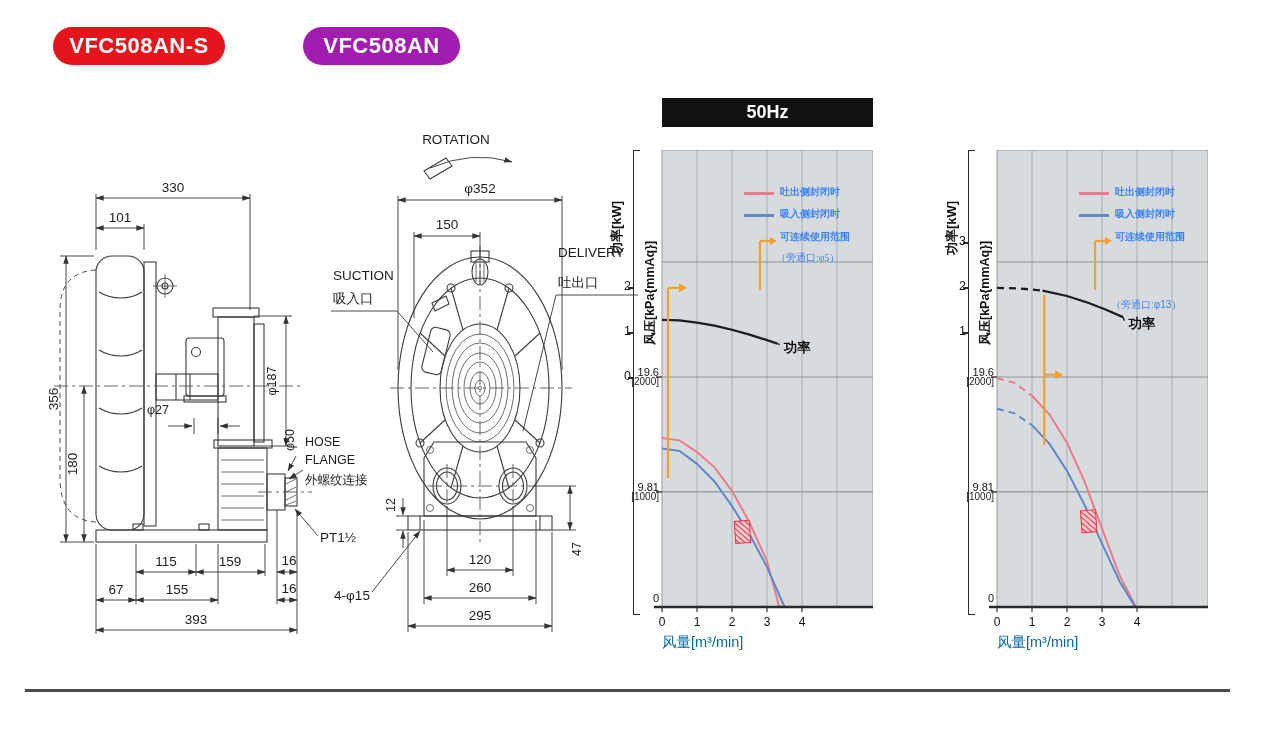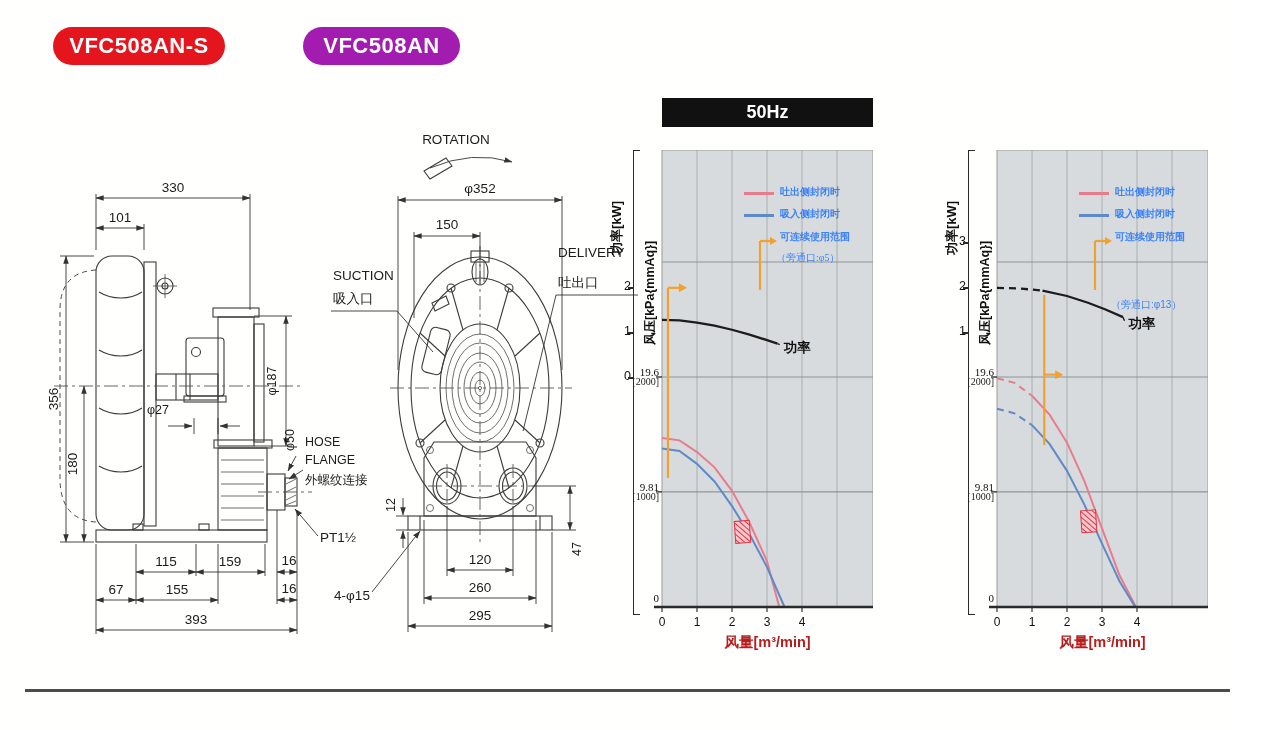--- a/index.html
+++ b/index.html
@@ -24,25 +24,25 @@
   .chart-header{position:absolute;left:62px;top:6px;width:211px;height:29px;background:#111;
     color:#fff;font-weight:bold;font-size:18px;display:flex;align-items:center;justify-content:center;}
   .yl-power{position:absolute;left:8px;top:163px;transform:rotate(-90deg);transform-origin:0 0;
     white-space:nowrap;font-weight:bold;font-size:13px;color:#111;}
   .yl-press{position:absolute;left:42px;top:253px;transform:rotate(-90deg);transform-origin:0 0;
     white-space:nowrap;font-weight:bold;font-size:12.5px;color:#111;}
   .pbracket{position:absolute;left:33px;top:58px;width:6px;height:463px;
     border-left:1.5px solid #2b2b2b;border-top:1.5px solid #2b2b2b;border-bottom:1.5px solid #2b2b2b;}
   .ptick{position:absolute;width:18px;text-align:right;font-size:12.5px;color:#111;}
   .ptickdash{position:absolute;width:5px;height:1.5px;background:#2b2b2b;}
-  .presslab{position:absolute;width:40px;text-align:right;color:#111;line-height:10px;font-family:Liberation Serif, serif;}
+  .presslab{position:absolute;width:40px;text-align:right;color:#111;line-height:10px;}
   .presslab .k{font-size:11px;} .presslab .m{font-size:10px;color:#222;}
   .xtick{position:absolute;width:14px;text-align:center;font-size:12px;color:#111;top:523px;}
-  .xlabel{position:absolute;left:62px;top:541px;width:211px;text-align:center;
-    font-weight:bold;font-size:14.5px;color:#b91c1c;}
+  .xlabel{position:absolute;left:62px;top:541px;width:211px;
+    font-weight:normal;font-size:14.5px;color:#0369a1;}
   .legend{position:absolute;width:140px;height:110px;}
   .lg-t{position:absolute;font-size:10px;color:#3b82f6;white-space:nowrap;font-weight:600;}
   .lg-s{position:absolute;width:30px;height:2.5px;}
   .footer-rule{position:absolute;left:25px;top:689px;width:1212px;height:2.5px;background:#4c4c4c;}
 </style>
 </head>
 <body>
 <div id="page">
 
 <div class="badge" style="left:53px;width:172px;background:#e5151d;">VFC508AN-S</div>

